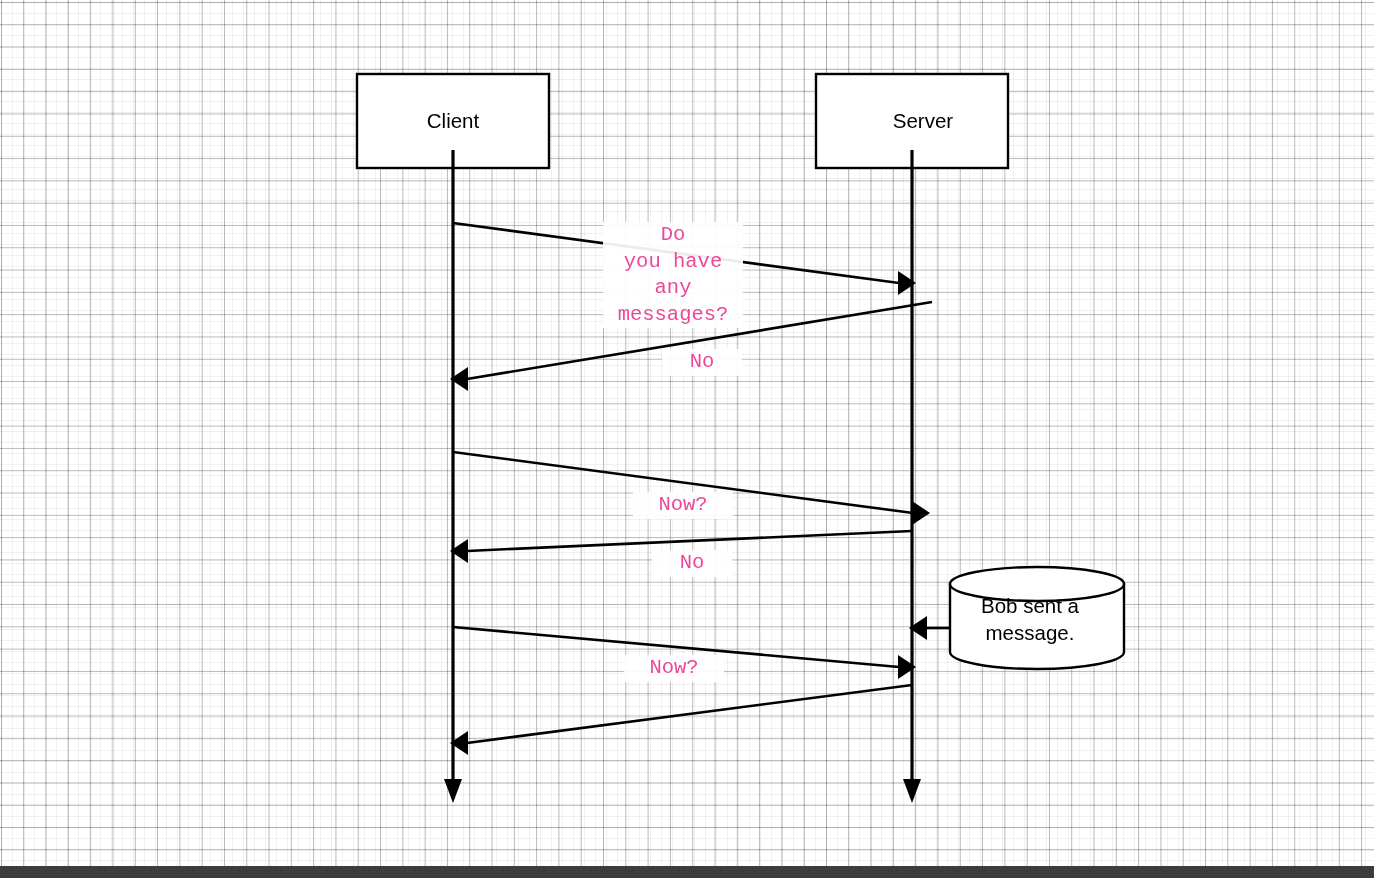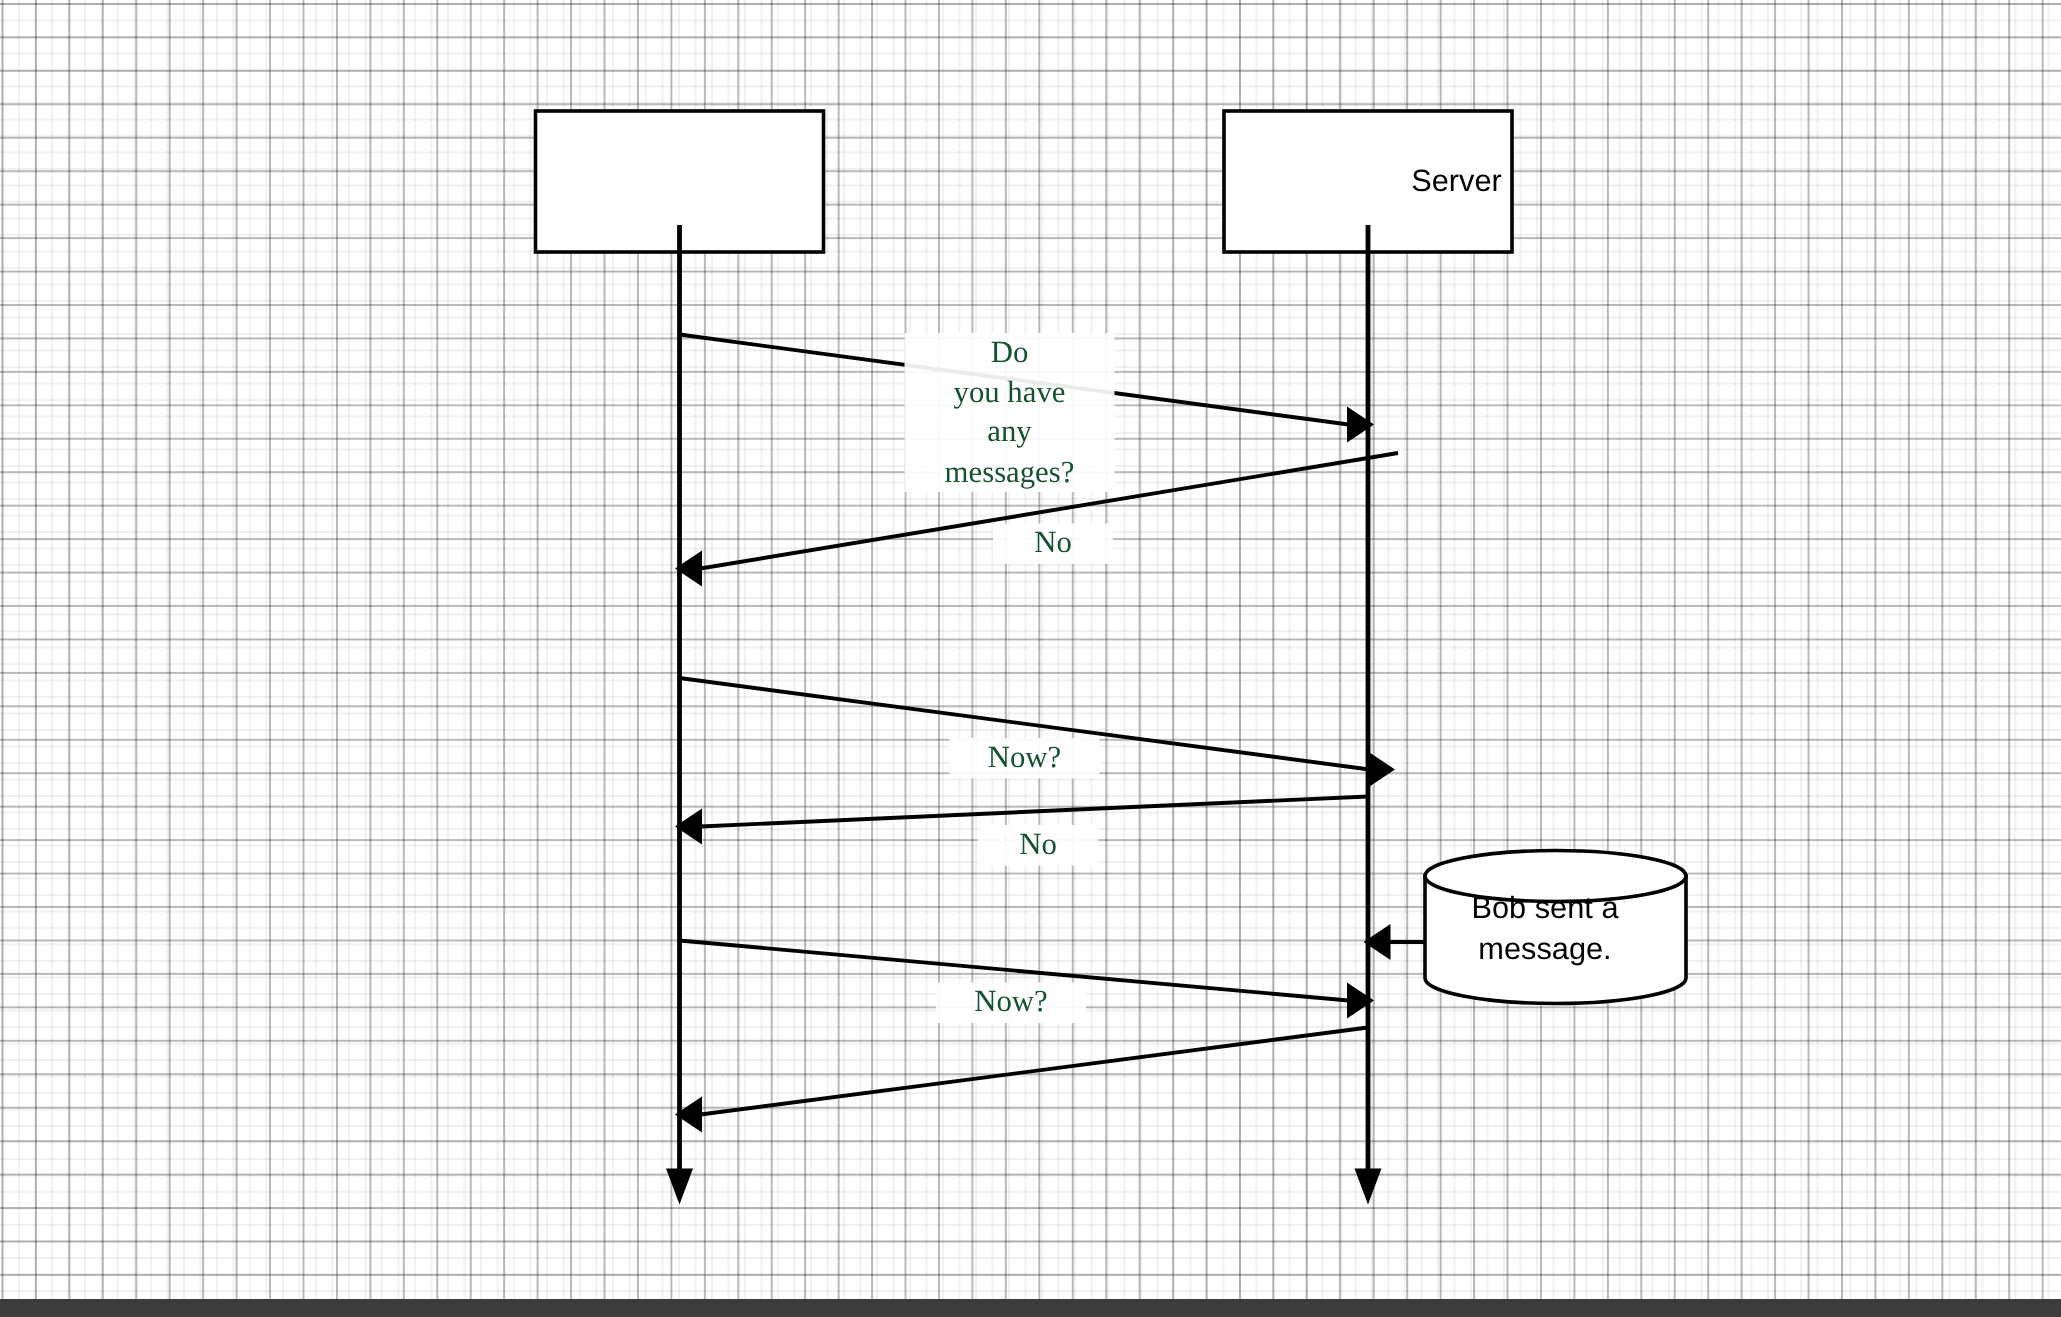--- a/index.html
+++ b/index.html
@@ -35,22 +35,22 @@
     position: absolute;
     top: 0;
     left: 0;
     width: 1374px;
     height: 866px;
     display: block;
   }
   .msg-label {
     position: absolute;
     text-align: center;
-    color: #14532d;
-    font-family: Liberation Serif, serif;
+    color: #ec4899;
+    font-family: Liberation Mono, monospace;
     font-size: 20.5px;
     line-height: 26.5px;
     background: rgba(255,255,255,0.92);
     white-space: pre-line;
     pointer-events: none;
   }
   .node-label {
     position: absolute;
     text-align: center;
     color: #000000;
@@ -128,22 +128,23 @@
     <g>
       <path d="M950,584 L950,652 A87,17 0 0 0 1124,652 L1124,584 z" fill="#ffffff" stroke="#000000" stroke-width="2.4"></path>
       <ellipse cx="1037" cy="584" rx="87" ry="17" fill="#ffffff" stroke="#000000" stroke-width="2.4"></ellipse>
     </g>
     <g>
       <line x1="950" y1="628" x2="925" y2="628" stroke="#000000" stroke-width="2.6"></line>
       <path d="M927,616 L909,628 L927,640 z" fill="#000000"></path>
     </g>
   </svg>
 
+  <div class="node-label" style="left:357px; top:108px; width:192px;">Client</div>
 
-  <div class="node-label" style="left:816px; top:108px; width:214px;margin-left:48px;">Server</div>
+  <div class="node-label" style="left:816px; top:108px; width:214px;">Server</div>
 
   <div class="msg-label" style="left:603px; top:222px; width:140px;">Do
 you have
 any
 messages?</div>
 
   <div class="msg-label" style="left:662px; top:349px; width:80px;">No</div>
 
   <div class="msg-label" style="left:633px; top:492px; width:100px;">Now?</div>
 

